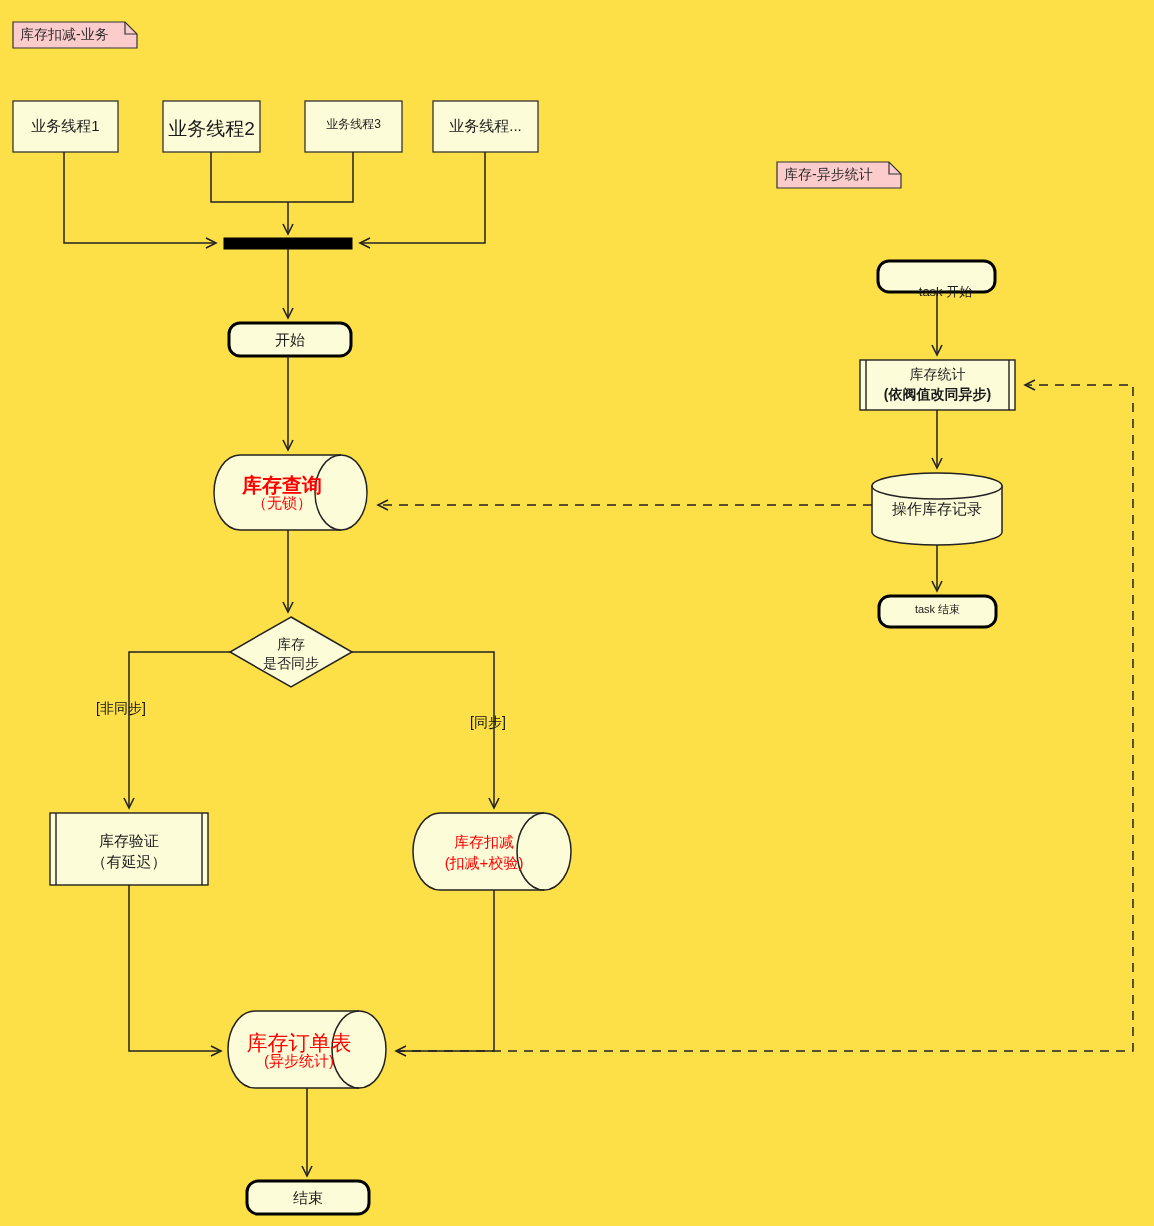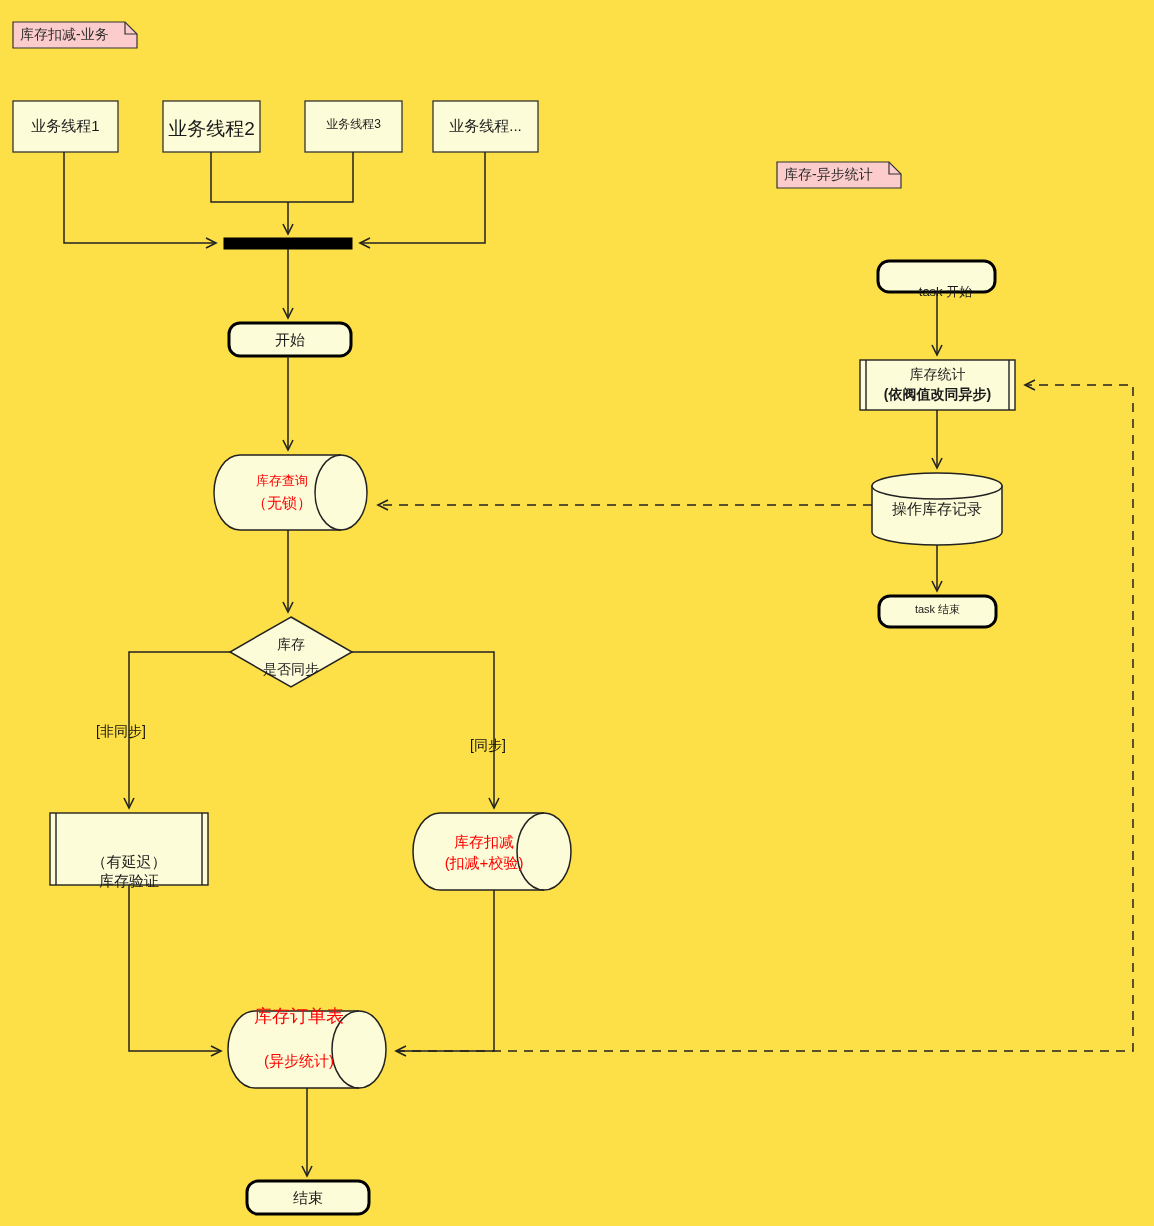--- a/index.html
+++ b/index.html
@@ -33,21 +33,20 @@
     position: absolute;
     white-space: pre;
     color: #2b2b2b;
     font-size: 14px;
   }
   .edge-label {
     position: absolute;
     white-space: pre;
     color: #111111;
     font-size: 14px;
-    margin-top: 23px;
   }
   .t-black { color: #1a1a1a; }
   .t-red   { color: #ff0000; }
 </style>
 </head>
 <body>
 
 <div id="canvas">
 
   <svg width="1154" height="1226">
@@ -158,36 +157,36 @@
   <div class="note-text" style="left:20px; top:26px;">库存扣减-业务</div>
   <div class="note-text" style="left:784px; top:166px;">库存-异步统计</div>
 
   <div class="lbl t-black" style="left:13px; top:117px; width:105px; font-size:15px;">业务线程1</div>
   <div class="lbl t-black" style="left:163px; top:117px; width:97px; font-size:19px;">业务线程2</div>
   <div class="lbl t-black" style="left:305px; top:117px; width:97px; font-size:12px;">业务线程3</div>
   <div class="lbl t-black" style="left:433px; top:117px; width:105px; font-size:15px;">业务线程...</div>
 
   <div class="lbl t-black" style="left:229px; top:331px; width:122px; font-size:15px;">开始</div>
 
-  <div class="lbl t-red" style="left:222px; top:473px; width:120px; font-size:13px;">库存查询</div>
+  <div class="lbl t-red" style="left:222px; top:473px; width:120px; font-size:20px;font-weight:bold;">库存查询</div>
   <div class="lbl t-red" style="left:222px; top:494px; width:120px; font-size:15px;">（无锁）</div>
 
   <div class="lbl t-black" style="left:230px; top:636px; width:122px; font-size:14px;">库存</div>
-  <div class="lbl t-black" style="left:230px; top:655px; width:122px; font-size:14px;margin-top:6px;">是否同步</div>
+  <div class="lbl t-black" style="left:230px; top:655px; width:122px; font-size:14px;">是否同步</div>
 
   <div class="edge-label" style="left:96px; top:700px;">[非同步]</div>
   <div class="edge-label" style="left:470px; top:714px;">[同步]</div>
 
-  <div class="lbl t-black" style="left:56px; top:872px; width:146px; font-size:15px;">库存验证</div>
+  <div class="lbl t-black" style="left:56px; top:832px; width:146px; font-size:15px;">库存验证</div>
   <div class="lbl t-black" style="left:56px; top:853px; width:146px; font-size:15px;">（有延迟）</div>
 
   <div class="lbl t-red" style="left:422px; top:833px; width:124px; font-size:15px;">库存扣减</div>
   <div class="lbl t-red" style="left:422px; top:854px; width:124px; font-size:15px;">(扣减+校验)</div>
 
-  <div class="lbl t-red" style="left:236px; top:1006px; width:126px; font-size:18px;font-family:Liberation Serif, serif;">库存订单表</div>
+  <div class="lbl t-red" style="left:236px; top:1031px; width:126px; font-size:21px;font-family:Liberation Serif, serif;">库存订单表</div>
   <div class="lbl t-red" style="left:236px; top:1052px; width:126px; font-size:15px;">(异步统计)</div>
 
   <div class="lbl t-black" style="left:247px; top:1189px; width:122px; font-size:15px;">结束</div>
 
   <div class="lbl t-black" style="left:878px; top:268px; width:135px; font-size:13px;margin-top:16px;">task 开始</div>
 
   <div class="lbl t-black" style="left:866px; top:366px; width:143px; font-size:14px;">库存统计</div>
   <div class="lbl t-black" style="left:866px; top:386px; width:143px; font-size:14px;font-weight:bold;">(依阀值改同异步)</div>
 
   <div class="lbl t-black" style="left:872px; top:500px; width:130px; font-size:15px;">操作库存记录</div>

